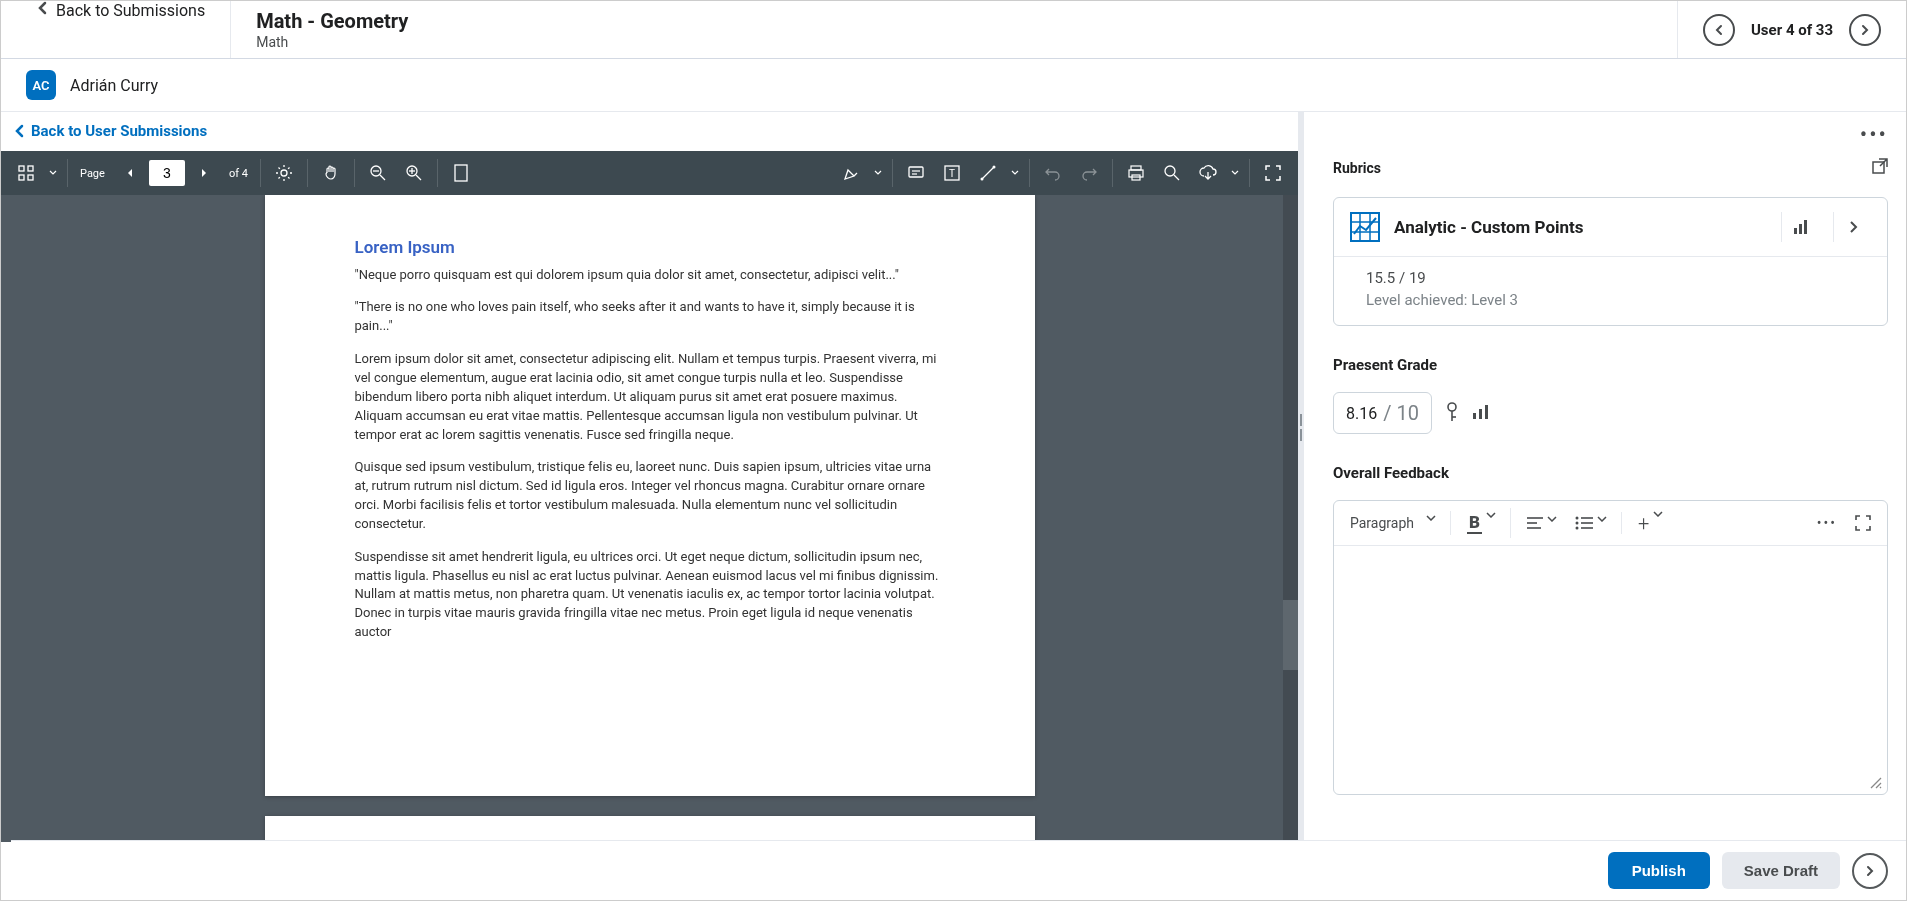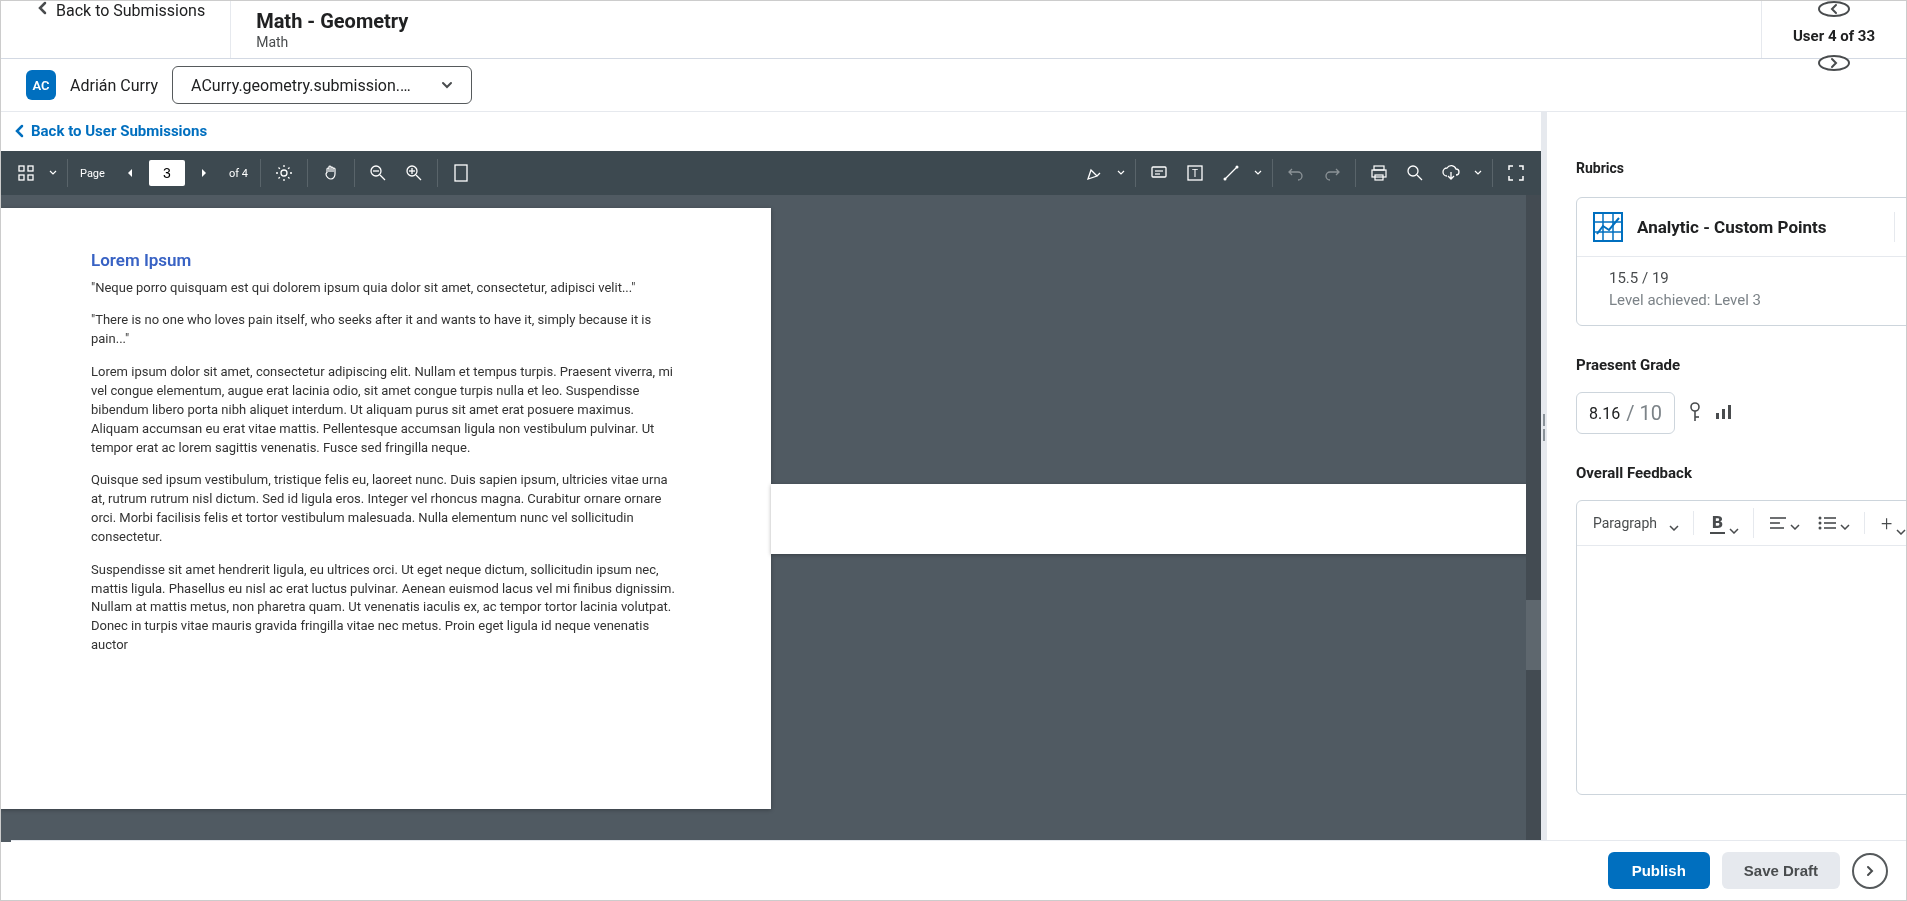--- a/index.html
+++ b/index.html
@@ -5,21 +5,21 @@
 * { box-sizing: border-box; margin: 0; padding: 0; }
 body { font-family: -apple-system, BlinkMacSystemFont, "Segoe UI", Roboto, Arial, sans-serif; font-size: 14px; color: #202122; background: #fff; width: 1907px; height: 901px; overflow: hidden; position: relative; border: 1px solid #ccc;}
 
 
 .top-header { display: flex; align-items: stretch; height: 58px; border-bottom: 1px solid #d3d9e3; }
 .back-submissions { display: flex; padding: 0 25px 0 35px; font-size: 16px; color: #202122; border-right: 1px solid #e6e9ee; cursor:pointer;}
 .back-submissions svg { margin-right: 8px; }
 .title-block { flex: 1; padding: 8px 25px; }
 .title-block .main-title { font-size: 20px; font-weight: 700; color: #202122; }
 .title-block .sub-title { font-size: 14px; color: #494c4e; margin-top:1px;}
-.user-nav { display: flex; align-items: center; padding: 0 25px; border-left: 1px solid #e6e9ee; gap: 10px; flex-direction: column;}
+.user-nav { display: flex; align-items: center; padding: 0 25px; border-left: 1px solid #e6e9ee; gap: 10px;}
 .circle-btn { width: 32px; height: 32px; border: 2px solid #494c4e; border-radius: 50%; display:flex; align-items:center; justify-content:center; cursor:pointer; background: #fff;}
 .user-nav .count { font-size: 15px; font-weight: 700; padding: 0 6px; }
 
 
 .sub-header { display: flex; align-items: center; padding: 10px 25px; gap: 14px; height: 52px; }
 .avatar { width: 30px; height: 30px; border-radius: 6px; background: #006fbf; color: #fff; display:flex; align-items:center; justify-content:center; font-size: 13px; font-weight: 600;}
 .student-name { font-size: 16px; }
 .file-select { border: 1px solid #565a5c; border-radius: 6px; height: 38px; display:flex; align-items:center; padding: 0 18px; min-width: 300px; justify-content: space-between; cursor:pointer;}
 .file-select .fname { font-size: 16px; max-width: 220px; white-space: nowrap; overflow: hidden; text-overflow: ellipsis; }
 
@@ -36,21 +36,21 @@
 
 .pdf-toolbar { background: #3d4950; height: 44px; display:flex; align-items:center; padding: 0 8px; color:#fff; gap:2px;}
 .pdf-toolbar .tb-btn { width: 34px; height: 34px; display:flex; align-items:center; justify-content:center; cursor:pointer; border-radius:2px;}
 .pdf-toolbar .divider { width: 1px; height: 28px; background: rgba(255,255,255,0.15); margin: 0 4px;}
 .pdf-toolbar .page-lbl { font-size: 11px; padding: 0 6px;}
 .pdf-toolbar .page-input { width: 36px; height: 26px; background: #fff; color: #000; border: none; text-align:center; font-size: 14px; border-radius:2px;}
 .pdf-toolbar .spacer-flex { flex: 1; }
 .pdf-toolbar svg { stroke: #fff; fill: none; }
 
 
-.pdf-viewport { flex:1; background: #505a62; overflow:auto; position:relative; display:flex; flex-direction: row; align-items:center; padding: 0;}
+.pdf-viewport { flex:1; background: #505a62; overflow:auto; position:relative; display:flex; flex-direction: column; align-items:center; padding: 0;}
 .pdf-scroll-thumb { position: absolute; right: 0; top: 405px; width: 15px; height: 70px; background:#5e676e; cursor:pointer;}
 .pdf-scroll-track { position: absolute; right: 0; top:0; bottom:0; width: 15px; background: #434b52;}
 .page-sheet { width: 770px; background: #fff; margin: 0 0 20px 0; padding: 40px 90px 140px 90px ; font-size: 13px; color:#333; line-height: 1.45; box-shadow: 0 1px 4px rgba(0,0,0,0.3);}
 .page-sheet h2 { color: #3862c4; font-size: 17px; font-weight: 600; margin-bottom: 6px;}
 .page-sheet p { margin-bottom: 14px; }
 .page-next { width: 770px; height: 70px; background:#fff; box-shadow: 0 1px 4px rgba(0,0,0,0.3);}
 
 
 .right-inner { padding: 12px 18px 0 18px; display:flex; flex-direction:column; gap: 10px; margin-left: 11px;}
 .more-dots { position: absolute; top: 10px; right: 18px; cursor:pointer; color: #494c4e; font-size: 22px; letter-spacing: 2px;}
@@ -69,21 +69,21 @@
 
 .section-lbl { font-weight: 700; font-size: 15px; margin-top: 20px;}
 .grade-row { display:flex; align-items:center; gap: 12px; margin-top: 8px;}
 .grade-box { border: 1px solid #cdd5dc; border-radius: 6px; height: 42px; padding: 0 12px; display:flex; align-items:center; gap:6px;}
 .grade-box .val { font-size: 16px;}
 .grade-box .max { font-size: 20px; color: #7c8388;}
 .key-icon, .stats-icon { cursor:pointer; color:#494c4e;}
 
 .editor-box { border: 1px solid #cdd5dc; border-radius: 6px; margin-top: 8px; display:flex; flex-direction:column; height: 295px;}
 .editor-toolbar { display:flex; align-items:center; padding: 6px 10px; border-bottom: 1px solid #e6e9ee; gap: 6px;}
-.editor-toolbar .eg { display:flex; align-items:flex-end; padding: 4px 6px; gap: 4px; cursor:pointer; color:#494c4e;}
+.editor-toolbar .eg { display:flex; align-items:flex-start; padding: 4px 6px; gap: 4px; cursor:pointer; color:#494c4e;}
 .editor-toolbar .eg.sep { border-right: 1px solid #e6e9ee; padding-right: 14px; margin-right: 4px;}
 .editor-toolbar .para-lbl { font-size: 14px; padding-right: 8px;}
 .editor-toolbar .spacer-flex { flex:1;}
 .editor-body { flex:1; }
 .editor-resize { align-self: flex-end; margin: 4px; color:#888;}
 
 
 .footer-bar { position: absolute; bottom:0; left:10px; right:0; height: 60px; border-top: 1px solid #e6e9ee; display:flex; align-items:center; justify-content:flex-end; padding: 0 18px; gap: 12px; background:#fff;}
 .btn-primary { background: #006fbf; color:#fff; border:none; border-radius: 6px; padding: 10px 24px; font-size: 15px; font-weight: 600; cursor:pointer;}
 .btn-secondary { background: #e6e9ee; color: #494c4e; border:none; border-radius: 6px; padding: 10px 22px; font-size: 15px; font-weight: 600; cursor:pointer;}
@@ -118,26 +118,20 @@
       <svg width="12" height="12" viewBox="0 0 12 12">
           <path d="M4 2 L8 6 L4 10" stroke="#494c4e" stroke-width="2" fill="none" stroke-linecap="round"></path>
         </svg>
     </div>
   </div>
 </div>
 
 <div class="sub-header">
   <div class="avatar">AC</div>
   <div class="student-name">Adrián Curry</div>
-  <div class="file-select">
-    <span class="fname">ACurry.geometry.submission....</span>
-    <svg width="12" height="8" viewBox="0 0 12 8">
-        <path d="M2 2 L6 6 L10 2" stroke="#494c4e" stroke-width="2" fill="none" stroke-linecap="round"></path>
-      </svg>
-  </div>
 </div>
 
 <div class="main-split">
   <div class="left-panel">
     <div class="back-user">
       <a>
         <svg width="14" height="14" viewBox="0 0 12 14">
             <path d="M8 2 L3 7 L8 12" stroke="#006fbf" stroke-width="2.5" fill="none" stroke-linecap="round"></path>
           </svg>
         <span>Back to User Submissions</span>

